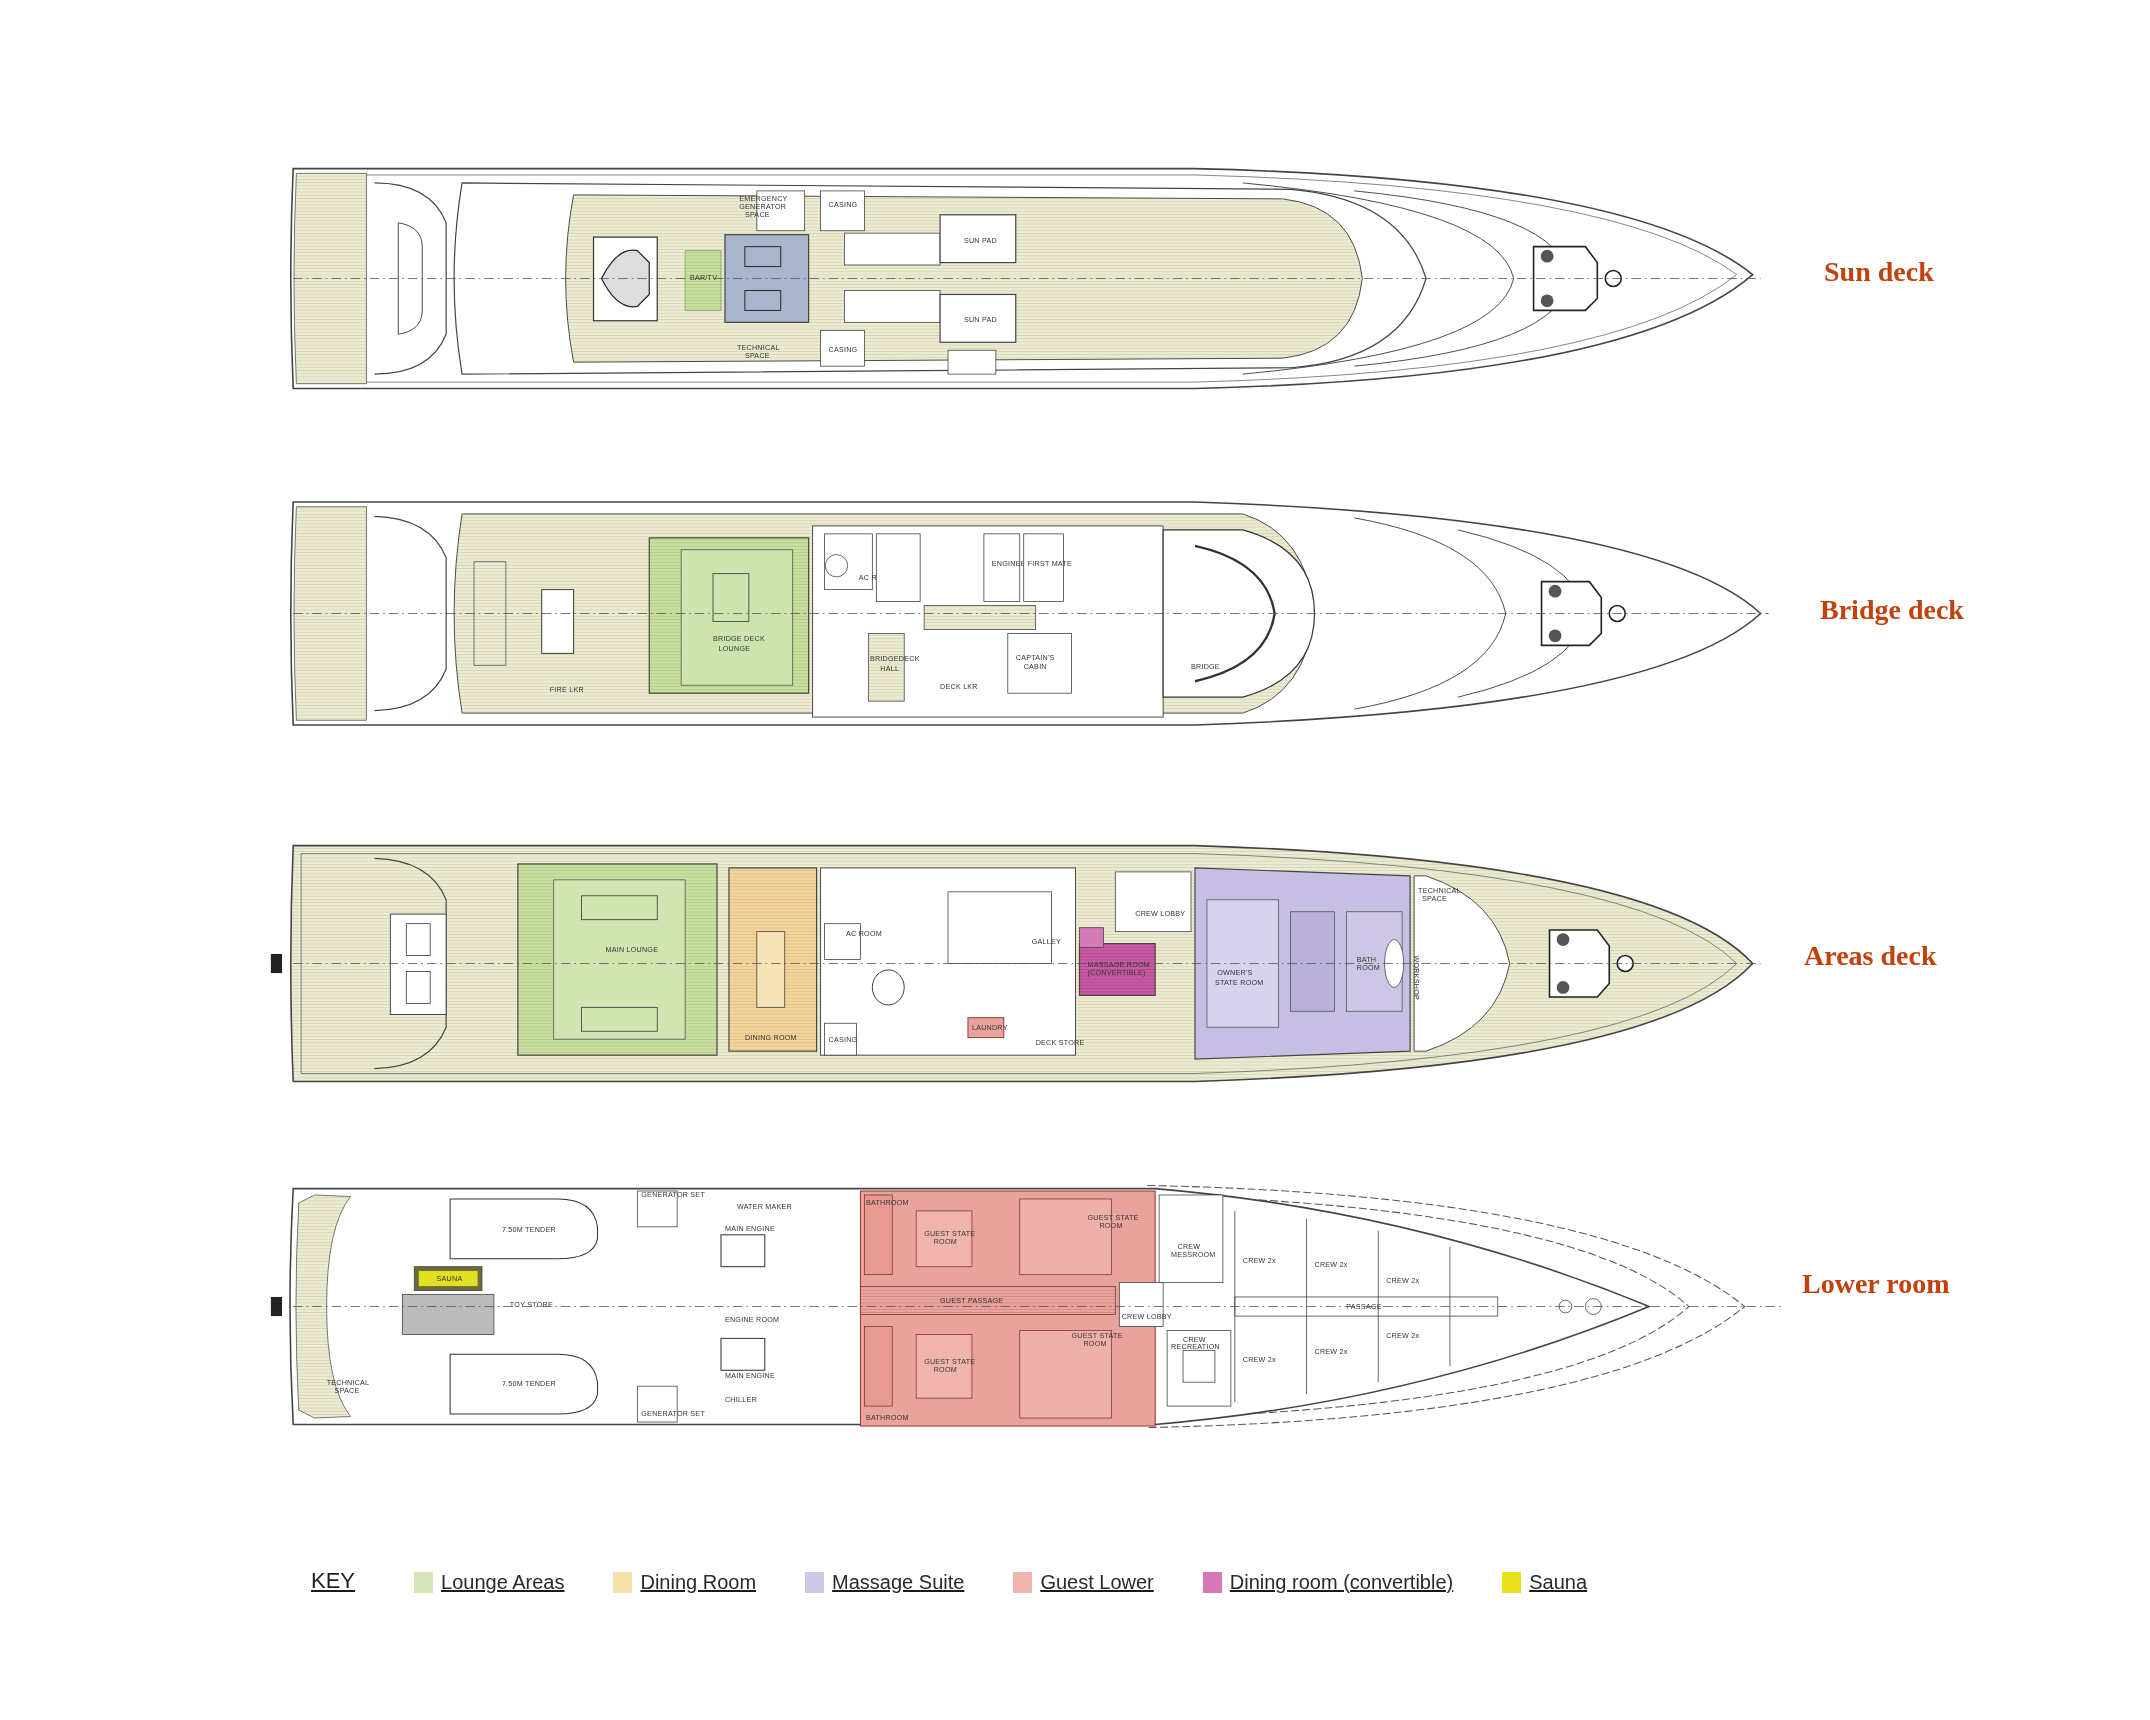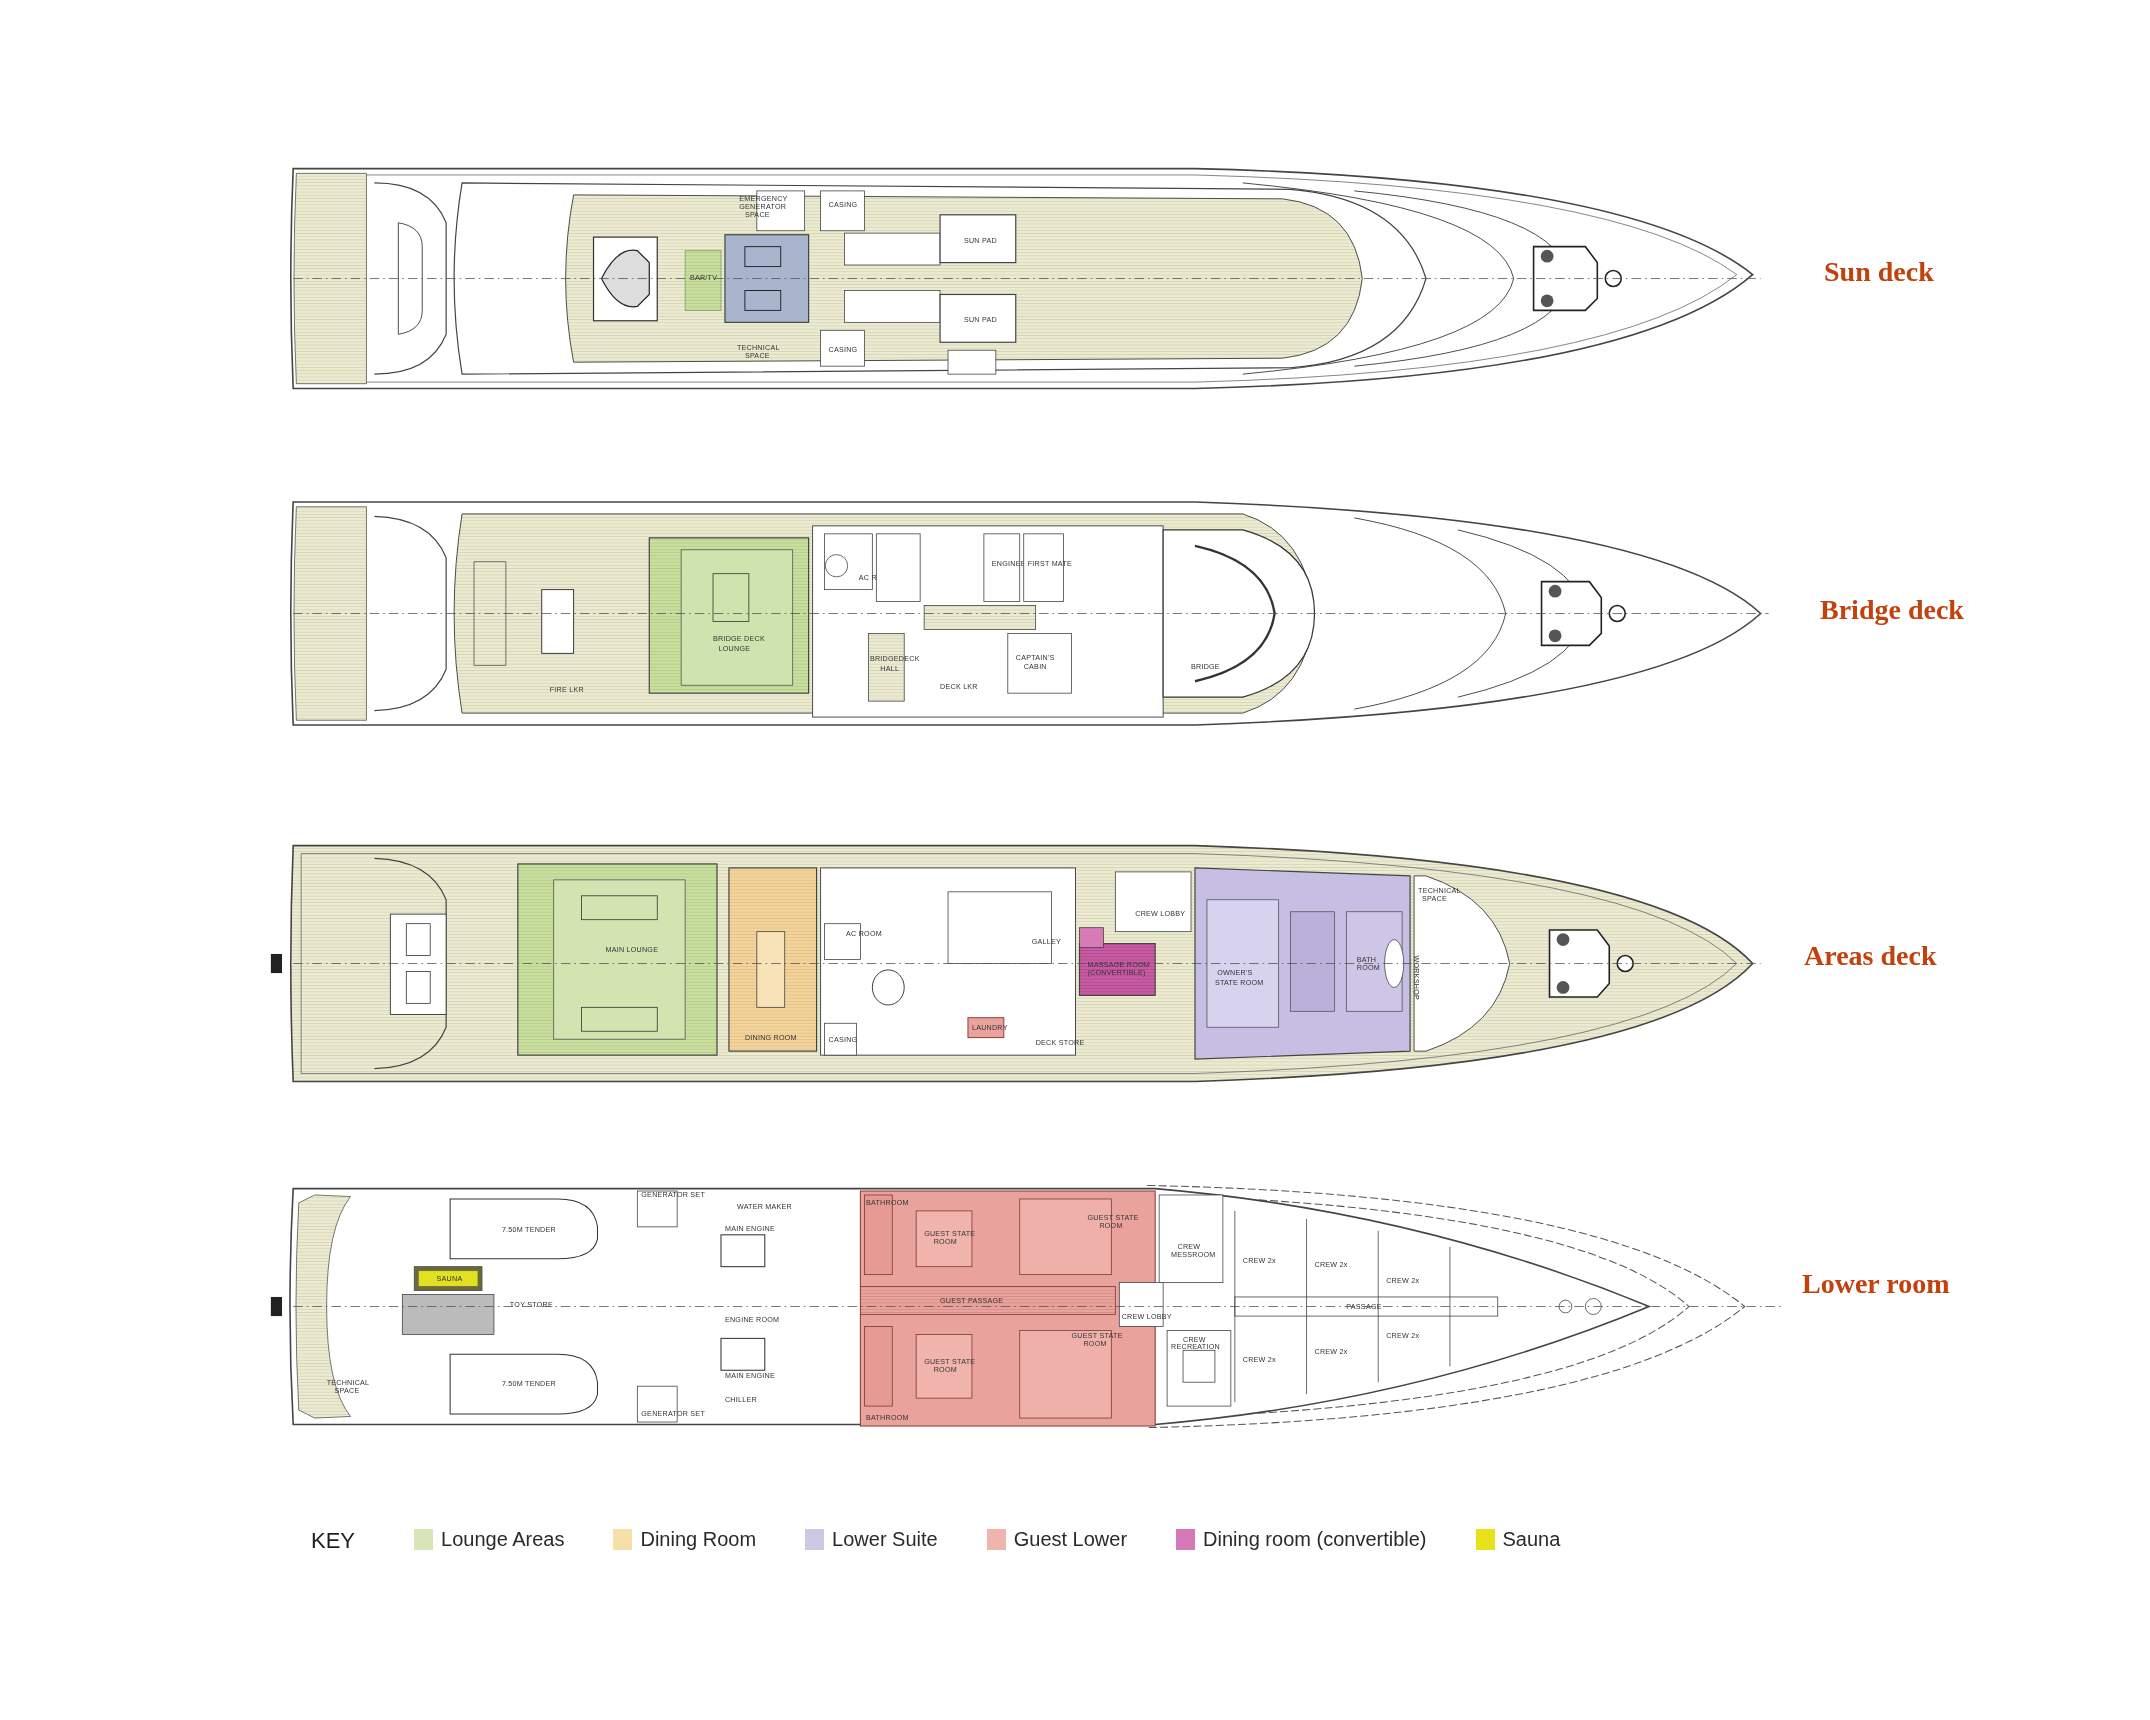--- a/index.html
+++ b/index.html
@@ -3,21 +3,21 @@
 <meta charset="utf-8">
 <style>
   html, body { margin: 0; padding: 0; background: #ffffff; }
   body { width: 2151px; height: 1721px; position: relative; overflow: hidden;
          font-family: "Liberation Sans", sans-serif; color: #1a1a1a; }
   .deck { position: absolute; left: 0; width: 2151px; }
   .deck svg { position: absolute; left: 0; top: 0; }
   .deck-label { position: absolute; font-family: Liberation Serif, serif;
                 font-weight: bold; font-size: 28px; color: #c2410c; white-space: nowrap; }
   .room-label { font-family: "Liberation Sans", sans-serif; font-size: 9px; fill: #333; letter-spacing: 0.3px; }
-  .key { position: absolute; left: 311px; top: 1528px; display: flex; align-items: flex-start; }
+  .key { position: absolute; left: 311px; top: 1568px; display: flex; align-items: flex-end; text-decoration: underline; }
   .key-title { font-size: 22px; color: #1e1e1e; margin-right: 59px; font-family: "Liberation Sans", sans-serif; }
   .key-item { display: flex; align-items: center; margin-right: 49px; }
   .key-swatch { width: 19px; height: 21px; margin-right: 8px; }
   .key-label { font-size: 20px; color: #2a2a2a; font-family: "Liberation Sans", sans-serif; }
 </style>
 </head>
 <body>
 
 <div class="deck" style="top:151px;height:271px;">
   <svg width="2151" height="271" viewBox="0 0 2700 340">
@@ -333,21 +333,21 @@
   <div class="key-item">
     <span class="key-swatch" style="background:#d6e6b8"></span>
     <span class="key-label">Lounge Areas</span>
   </div>
   <div class="key-item">
     <span class="key-swatch" style="background:#f7dfa8"></span>
     <span class="key-label">Dining Room</span>
   </div>
   <div class="key-item">
     <span class="key-swatch" style="background:#cdc8e4"></span>
-    <span class="key-label">Lower Suite</span>
+    <span class="key-label">Massage Suite</span>
   </div>
   <div class="key-item">
     <span class="key-swatch" style="background:#efb4ad"></span>
     <span class="key-label">Guest Lower</span>
   </div>
   <div class="key-item">
     <span class="key-swatch" style="background:#d678b8"></span>
     <span class="key-label">Dining room (convertible)</span>
   </div>
   <div class="key-item">

